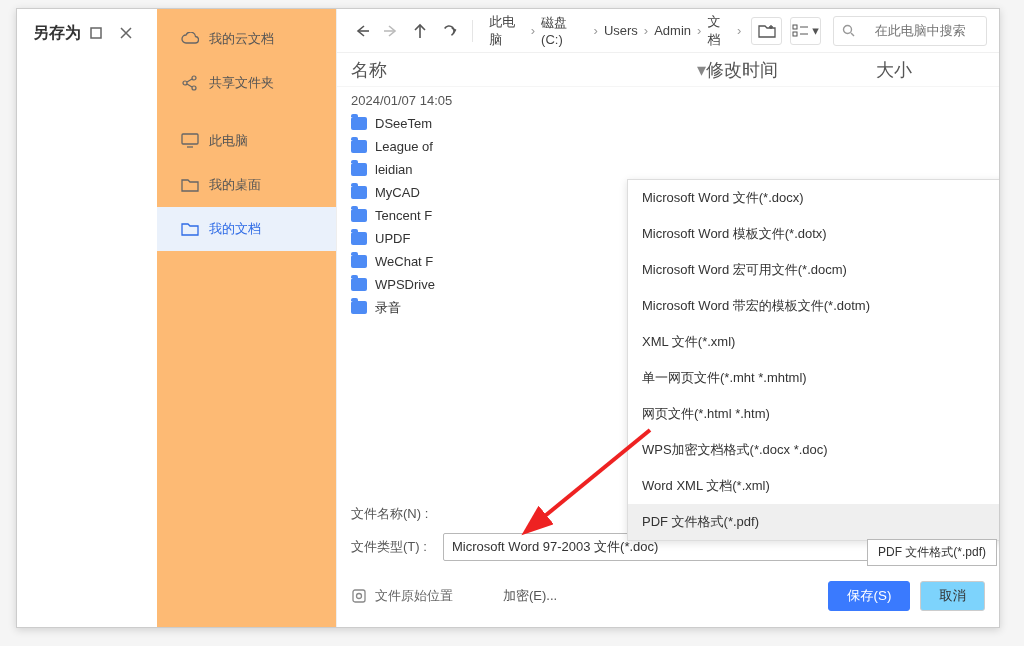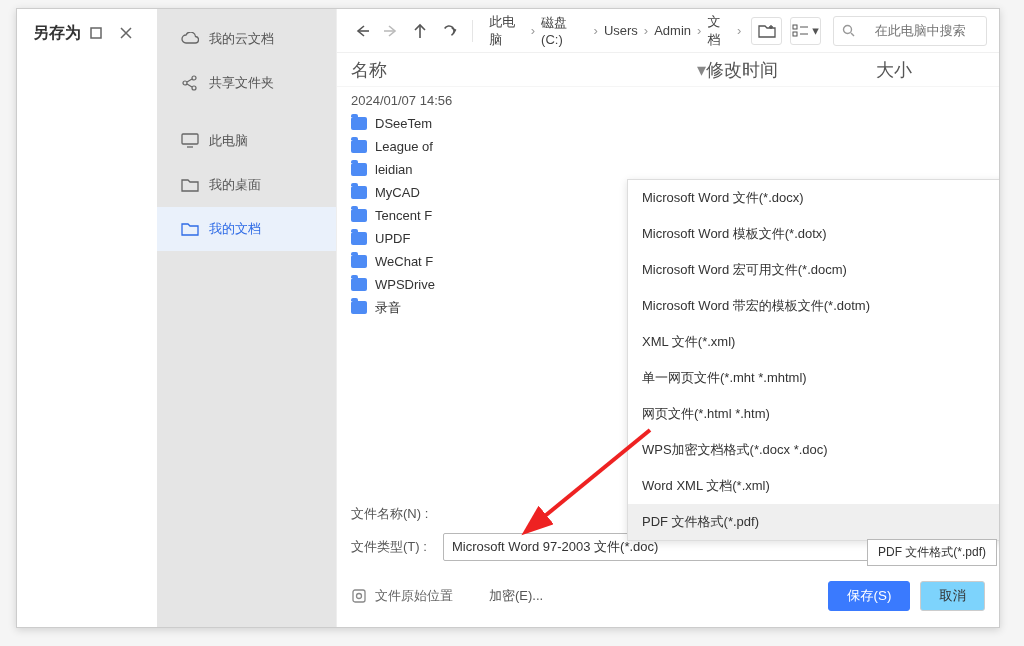--- a/index.html
+++ b/index.html
@@ -2,21 +2,21 @@
 <html><head>
 <meta charset="utf-8">
 <style>
   * { box-sizing: border-box; margin: 0; padding: 0; }
   body { font-family: "Microsoft YaHei", "Segoe UI", sans-serif; font-size: 13px; color: #333; background: #f5f5f5; width: 1024px; height: 646px; overflow: hidden; position: relative; }
   .dialog { position: absolute; top: 8px; left: 16px; width: 984px; height: 620px; background: #fff; border: 1px solid #ccc; box-shadow: 0 2px 8px rgba(0,0,0,.15); display: flex; flex-direction: row; }
   .titlebar { display: flex; align-items: center; height: 48px; padding: 0 16px; }
   .titlebar h1 { font-size: 16px; font-weight: 600; color: #333; flex: 1; }
   .titlebar .winbtn { width: 30px; height: 30px; display: flex; align-items: center; justify-content: center; color: #666; cursor: pointer; }
   .body { flex: 1; display: flex; overflow: hidden; }
-  .sidebar { width: 180px; background: #e5e5e5; border-right: 1px solid #eee; padding: 8px 0; }
+  .sidebar { width: 180px; background: #fdba74; border-right: 1px solid #eee; padding: 8px 0; }
   .side-item { display: flex; align-items: center; height: 44px; padding: 0 24px; color: #555; gap: 10px; cursor: pointer; }
   .side-item.active { background: #eaf1fb; color: #2e6be6; }
   .side-item .icon { width: 18px; height: 18px; display: flex; align-items: center; justify-content: center; }
   .main { flex: 1; display: flex; flex-direction: column; position: relative; }
   .toolbar { display: flex; align-items: center; height: 44px; padding: 0 12px; gap: 2px; border-bottom: 1px solid #f0f0f0; }
   .navbtn { width: 28px; height: 28px; display: flex; align-items: center; justify-content: center; color: #555; cursor: pointer; }
   .crumbs { display: flex; align-items: center; gap: 6px; margin-left: 6px; color: #444; }
   .crumb { color: #444; cursor: pointer; }
   .crumb-sep { color: #999; }
   .tool-spacer { flex: 1; }
@@ -33,21 +33,21 @@
   .row .cell-mtime { flex: 0 0 170px; color: #555; }
   .row .cell-size { flex: 0 0 100px; }
   .folder-icon { width: 16px; height: 13px; background: #4d8bf5; border-radius: 2px; position: relative; }
   .folder-icon::before { content: ""; position: absolute; top: -3px; left: 0; width: 7px; height: 3px; background: #4d8bf5; border-radius: 2px 2px 0 0; }
   .bottombar { padding: 10px 14px; display: flex; flex-direction: column; gap: 10px; }
   .fieldrow { display: flex; align-items: center; gap: 12px; }
   .fieldrow label { width: 80px; color: #555; }
   .combo { flex: 1; height: 28px; border: 1px solid #b8b8b8; border-radius: 2px; background: #fff; display: flex; align-items: center; padding: 0 8px; justify-content: space-between; cursor: pointer; }
   .combo .arrow { color: #666; }
   .footer { display: flex; align-items: center; padding: 10px 14px 16px 14px; gap: 10px; }
-  .footer .left { flex: 1; display: flex; align-items: center; }
+  .footer .left { flex: 1; display: flex; align-items: center; gap: 14px; }
   .origin { display: flex; align-items: center; gap: 8px; color: #666; }
   .btn { height: 30px; padding: 0 18px; border-radius: 3px; border: 1px solid #ccc; background: #7dd3fc; cursor: pointer; color: #333; display: flex; align-items: center; }
   .btn.primary { background: #3a7afe; border-color: #3a7afe; color: #fff; }
   
   .dropdown { position: absolute; left: 290px; top: 170px; width: 688px; background: #fff; border: 1px solid #ddd; box-shadow: 0 2px 8px rgba(0,0,0,.12); z-index: 10; }
   .dropdown-item { height: 36px; display: flex; align-items: center; padding: 0 14px; cursor: pointer; }
   .dropdown-item.highlight { background: #efefef; }
   .tooltip { position: absolute; left: 530px; top: 530px; background: #fff; border: 1px solid #b8b8b8; padding: 4px 10px; font-size: 12px; z-index: 20; }
   
   .arrow-anno { position: absolute; left: 520px; top: 420px; z-index: 30; pointer-events: none; }
@@ -190,21 +190,21 @@
             <span>名称</span>
             <span style="flex:1"></span>
             <span style="color:#888">▾</span>
           </div>
         <div class="col-mtime">修改时间</div>
         <div class="col-size">大小</div>
       </div>
 
       <div class="filegrid" id="filegrid">
           <div class="row">
-            <div class="cell-mtime">2024/01/07 14:56</div>
+            <div class="cell-mtime">2024/01/07 14:05</div>
             <div class="cell-size"></div>
           </div>
           <div class="row">
             <div class="cell-name">
               <span class="folder-icon"></span>
               <span>DSeeTem</span>
             </div>
             <div class="cell-mtime"></div>
             <div class="cell-size"></div>
           </div>

